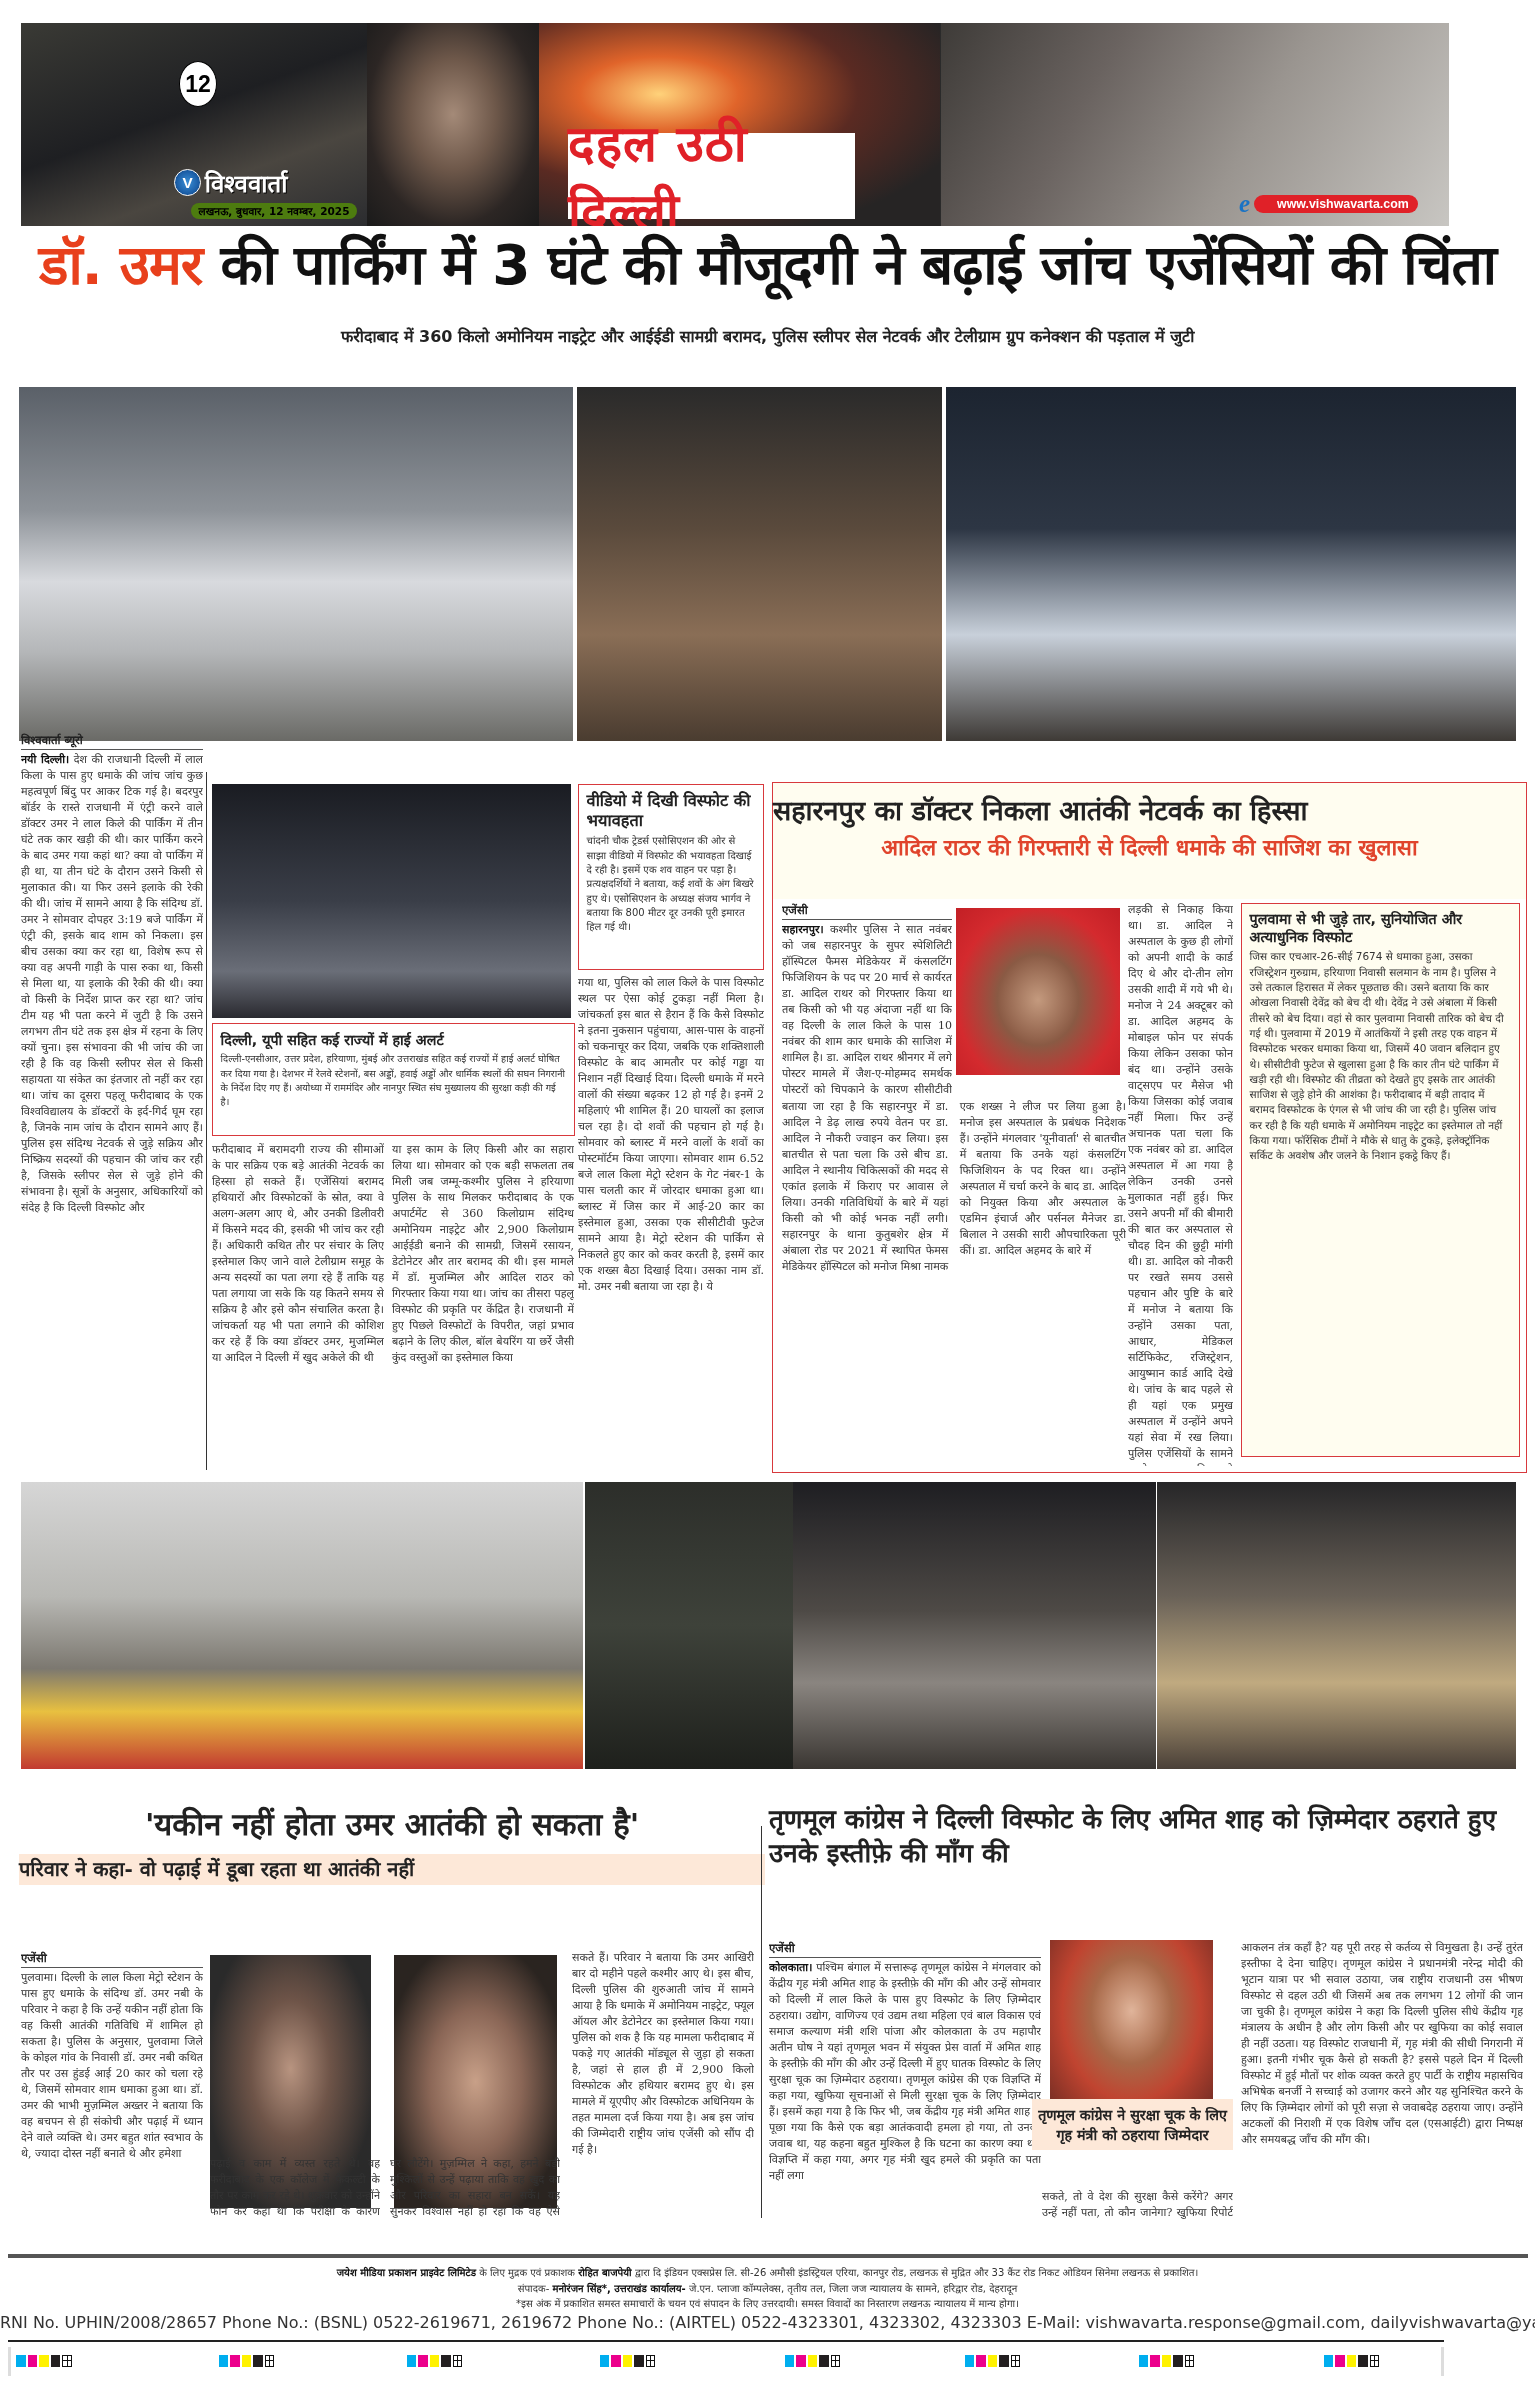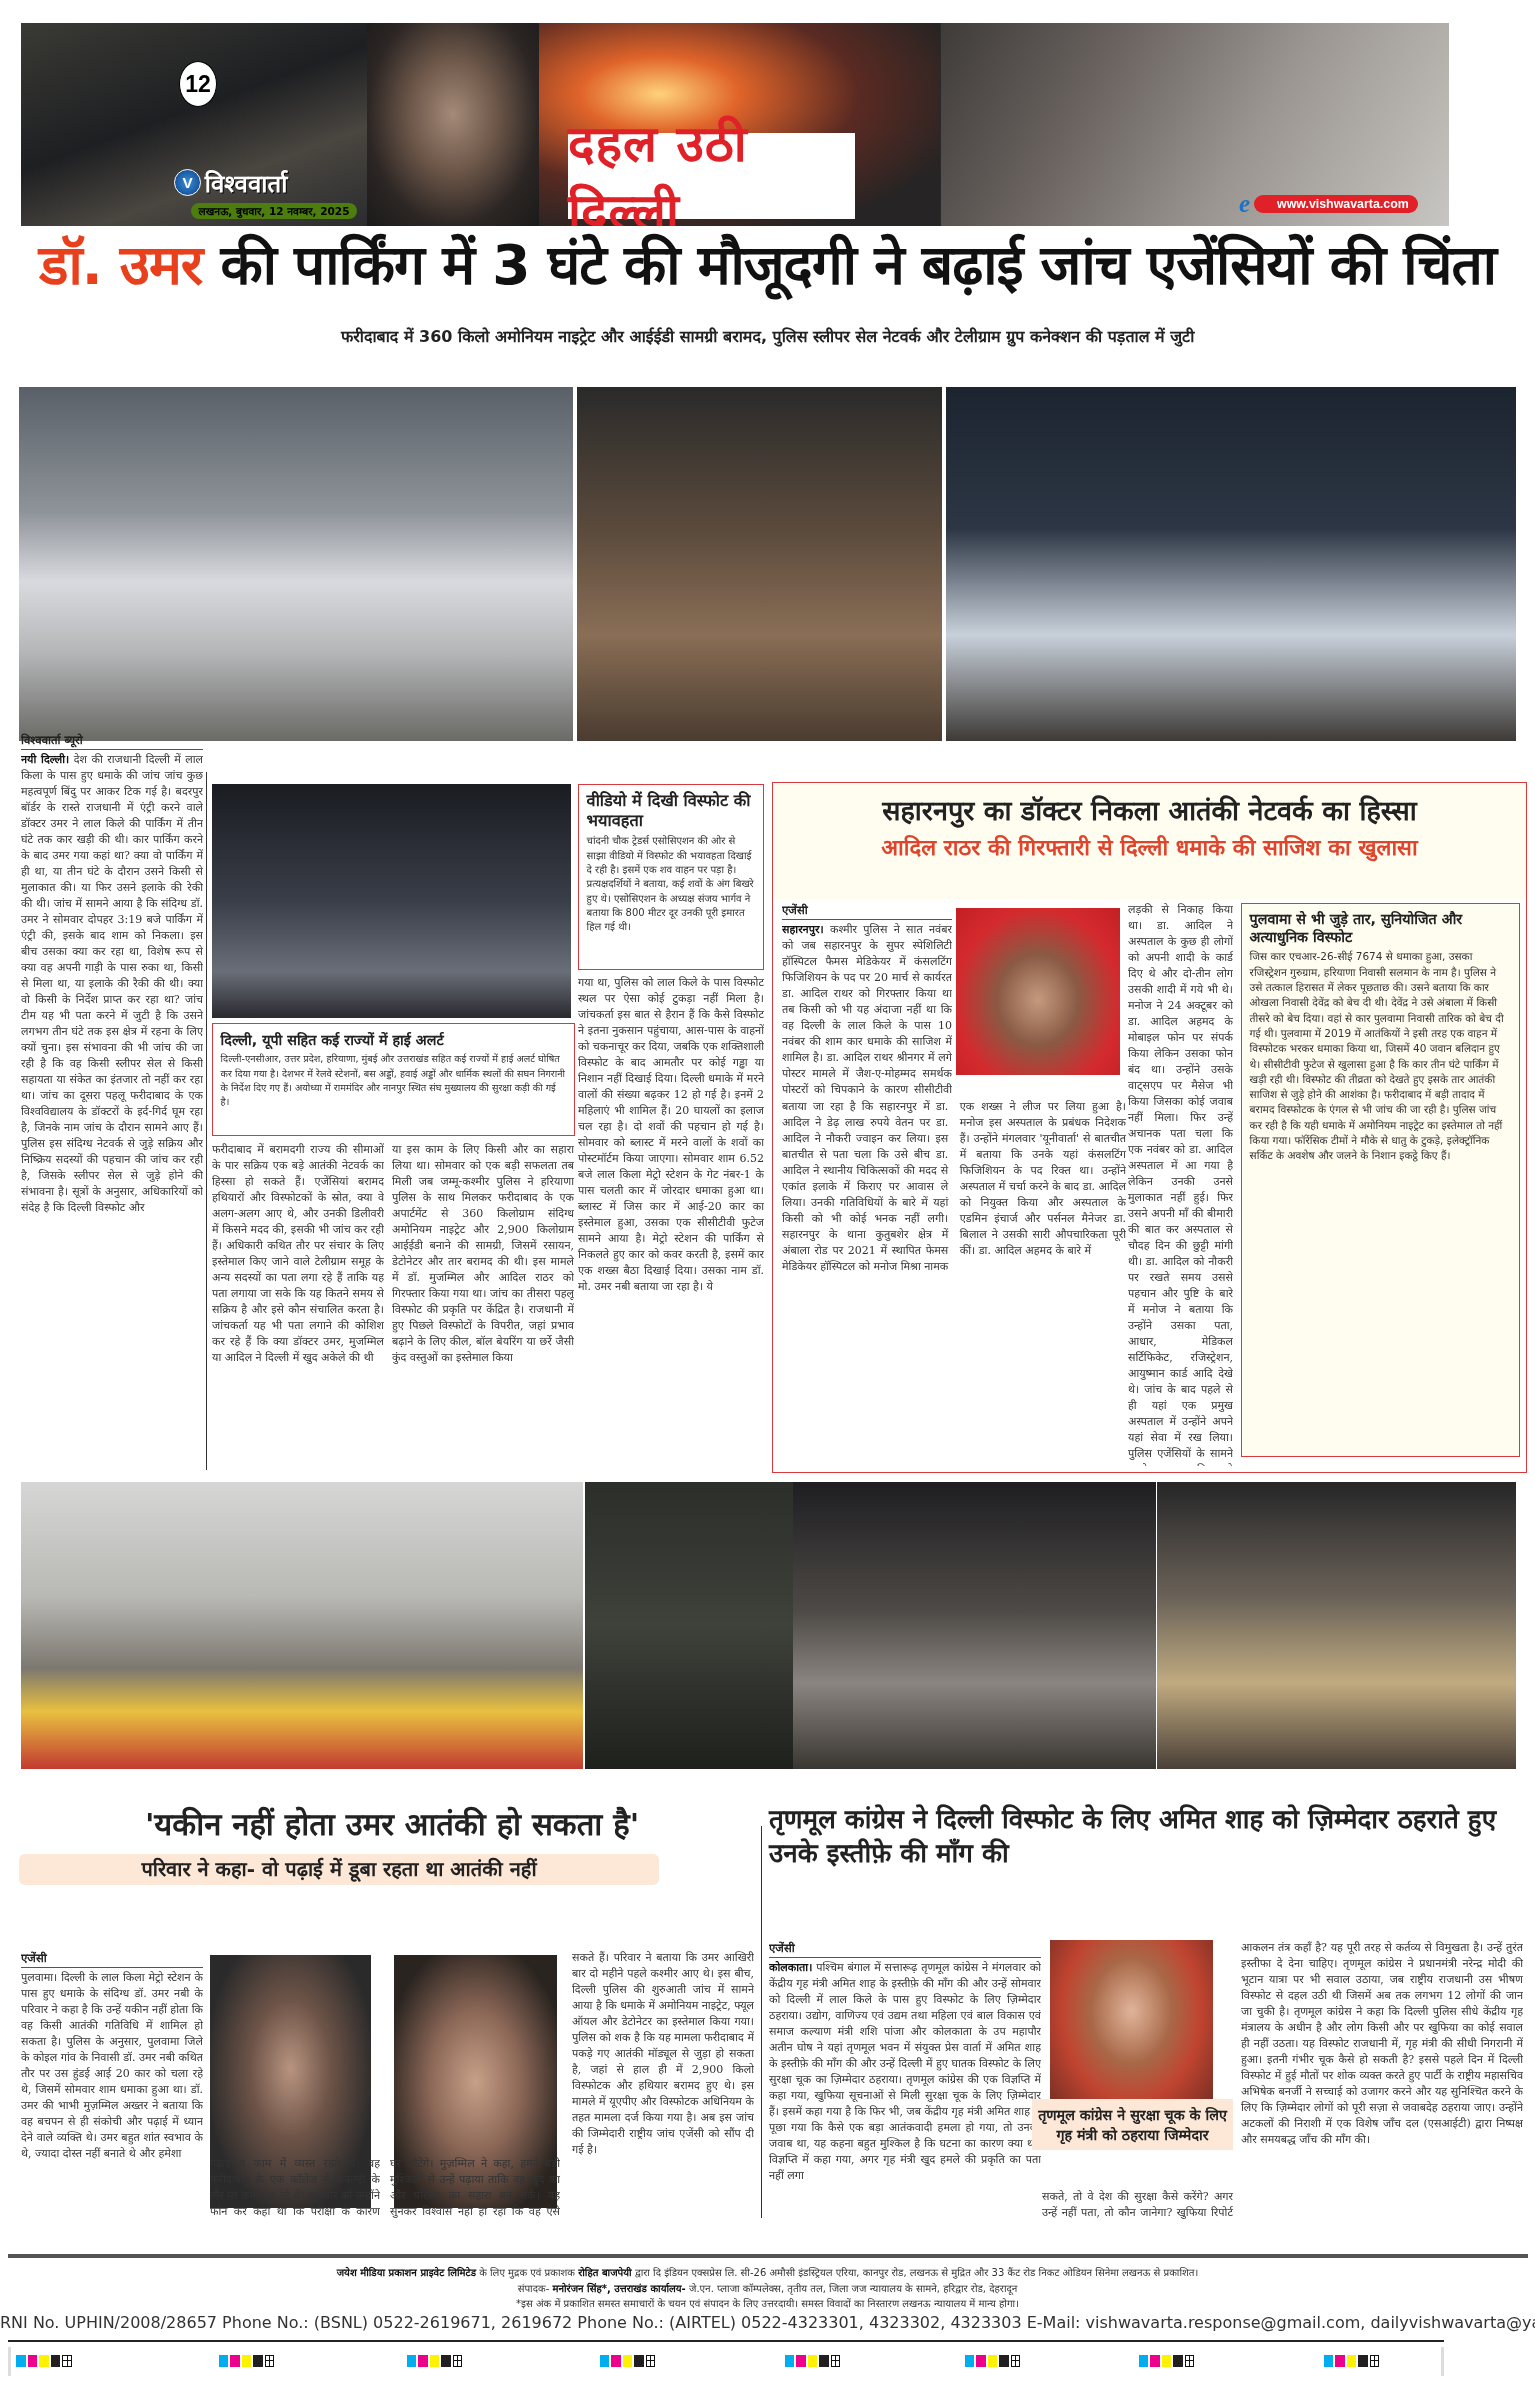--- a/index.html
+++ b/index.html
@@ -48,21 +48,21 @@
   .col { position: absolute; font-size: 11px; line-height: 16px; color: #333; text-align: justify; font-family: "DejaVu Serif", serif; overflow: hidden; }
   .byline { font-weight: bold; font-size: 11.5px; border-bottom: 1.4px solid #555; padding-bottom: 1px; margin-bottom: 1.9px; color: #222; font-family: "DejaVu Sans", sans-serif; }
   .dateline-loc { font-weight: bold; color: #111; }
 
   
   .box { position: absolute; border: 1.9px solid #d8393d; background: #fff; padding: 5.7px 7.6px; }
   .box-title { font-weight: bold; color: #222; font-family: "DejaVu Sans", sans-serif; }
   .box-body { font-size: 10.5px; line-height: 15.3px; color: #333; margin-top: 3.8px; }
 
   .story-head { position: absolute; background: #fffdf0; border: 1.9px solid #d8393d; }
-  .sh-main { font-size: 22px; font-weight: bold; color: #222; text-align: center; padding-top: 7.6px; white-space: nowrap; }
+  .sh-main { font-size: 22px; font-weight: bold; color: #222; padding-top: 7.6px; white-space: nowrap; }
   .sh-sub { font-size: 16.3px; font-weight: bold; color: #e0442c; text-align: center; padding-top: 3.8px; white-space: nowrap; }
 
   .vr { position:absolute; width:1px; background:#333; }
   .hr { position:absolute; height:3.8px; background:#555; }
 
   .head2 { position:absolute; font-weight: bold; color:#222; white-space: nowrap; }
   .peach { background:#fde8d8; }
 
   
   .footer-line { position:absolute; left:0; width:1535px; text-align:center; font-size: 10px; color:#333; white-space: nowrap; }
@@ -144,21 +144,21 @@
   <div class="box-title" style="font-size:14.3px; line-height:18px;">पुलवामा से भी जुड़े तार, सुनियोजित और अत्याधुनिक विस्फोट</div>
   <div class="box-body" style="font-size:10.5px; line-height:15.3px;">जिस कार एचआर-26-सीई 7674 से धमाका हुआ, उसका रजिस्ट्रेशन गुरुग्राम, हरियाणा निवासी सलमान के नाम है। पुलिस ने उसे तत्काल हिरासत में लेकर पूछताछ की। उसने बताया कि कार ओखला निवासी देवेंद्र को बेच दी थी। देवेंद्र ने उसे अंबाला में किसी तीसरे को बेच दिया। वहां से कार पुलवामा निवासी तारिक को बेच दी गई थी। पुलवामा में 2019 में आतंकियों ने इसी तरह एक वाहन में विस्फोटक भरकर धमाका किया था, जिसमें 40 जवान बलिदान हुए थे। सीसीटीवी फुटेज से खुलासा हुआ है कि कार तीन घंटे पार्किंग में खड़ी रही थी। विस्फोट की तीव्रता को देखते हुए इसके तार आतंकी साजिश से जुड़े होने की आशंका है। फरीदाबाद में बड़ी तादाद में बरामद विस्फोटक के एंगल से भी जांच की जा रही है। पुलिस जांच कर रही है कि यही धमाके में अमोनियम नाइट्रेट का इस्तेमाल तो नहीं किया गया। फॉरेंसिक टीमों ने मौके से धातु के टुकड़े, इलेक्ट्रॉनिक सर्किट के अवशेष और जलने के निशान इकट्ठे किए हैं।</div>
 </div>
 
 <div class="photo p-burnt1"></div>
 <div class="photo p-burnt2"></div>
 <div class="photo p-burnt3"></div>
 <div class="photo p-police"></div>
 
 <div class="head2" style="left:19px; top:1802px; width:746px; font-size:31px; text-align:center;">'यकीन नहीं होता उमर आतंकी हो सकता है'</div>
-<div class="head2 peach" style="left:19px; top:1854px; width:640px; height:31px; font-size:20px; line-height:31px; text-align:center;border-radius:6px;">परिवार ने कहा- वो पढ़ाई में डूबा रहता था आतंकी नहीं</div>
+<div class="head2 peach" style="left:19px; top:1854px; width:746px; height:31px; font-size:20px; line-height:31px; ">परिवार ने कहा- वो पढ़ाई में डूबा रहता था आतंकी नहीं</div>
 
 <div class="col" style="left:21px; top:1950px; width:182px; height:266px;">
   <div class="byline">एजेंसी</div>
   <span>पुलवामा। दिल्ली के लाल किला मेट्रो स्टेशन के पास हुए धमाके के संदिग्ध डॉ. उमर नबी के परिवार ने कहा है कि उन्हें यकीन नहीं होता कि वह किसी आतंकी गतिविधि में शामिल हो सकता है। पुलिस के अनुसार, पुलवामा जिले के कोइल गांव के निवासी डॉ. उमर नबी कथित तौर पर उस हुंडई आई 20 कार को चला रहे थे, जिसमें सोमवार शाम धमाका हुआ था। डॉ. उमर की भाभी मुज़म्मिल अख्तर ने बताया कि वह बचपन से ही संकोची और पढ़ाई में ध्यान देने वाले व्यक्ति थे। उमर बहुत शांत स्वभाव के थे, ज्यादा दोस्त नहीं बनाते थे और हमेशा</span>
 </div>
 <div class="photo p-umar"></div>
 <div class="photo p-mother"></div>
 <div class="col" style="left:210px; top:2156px; width:170px; height:62px;">पढ़ाई व काम में व्यस्त रहते थे। वह फरीदाबाद के एक कॉलेज में फैकल्टी के तौर पर काम कर रहे थे। शुक्रवार को उन्होंने फोन कर कहा था कि परीक्षा के कारण व्यस्त हैं और तीन दिन बाद</div>
 <div class="col" style="left:390px; top:2156px; width:170px; height:62px;">घर लौटेंगे। मुज़म्मिल ने कहा, हमने बड़ी मुश्किलों से उन्हें पढ़ाया ताकि वह खुद का और परिवार का सहारा बन सकें। यह सुनकर विश्वास नहीं हो रहा कि वह ऐसे किसी काम में शामिल हो</div>
 <div class="col" style="left:572px; top:1950px; width:182px; height:266px;">सकते हैं। परिवार ने बताया कि उमर आखिरी बार दो महीने पहले कश्मीर आए थे। इस बीच, दिल्ली पुलिस की शुरुआती जांच में सामने आया है कि धमाके में अमोनियम नाइट्रेट, फ्यूल ऑयल और डेटोनेटर का इस्तेमाल किया गया। पुलिस को शक है कि यह मामला फरीदाबाद में पकड़े गए आतंकी मॉड्यूल से जुड़ा हो सकता है, जहां से हाल ही में 2,900 किलो विस्फोटक और हथियार बरामद हुए थे। इस मामले में यूएपीए और विस्फोटक अधिनियम के तहत मामला दर्ज किया गया है। अब इस जांच की जिम्मेदारी राष्ट्रीय जांच एजेंसी को सौंप दी गई है।</div>

